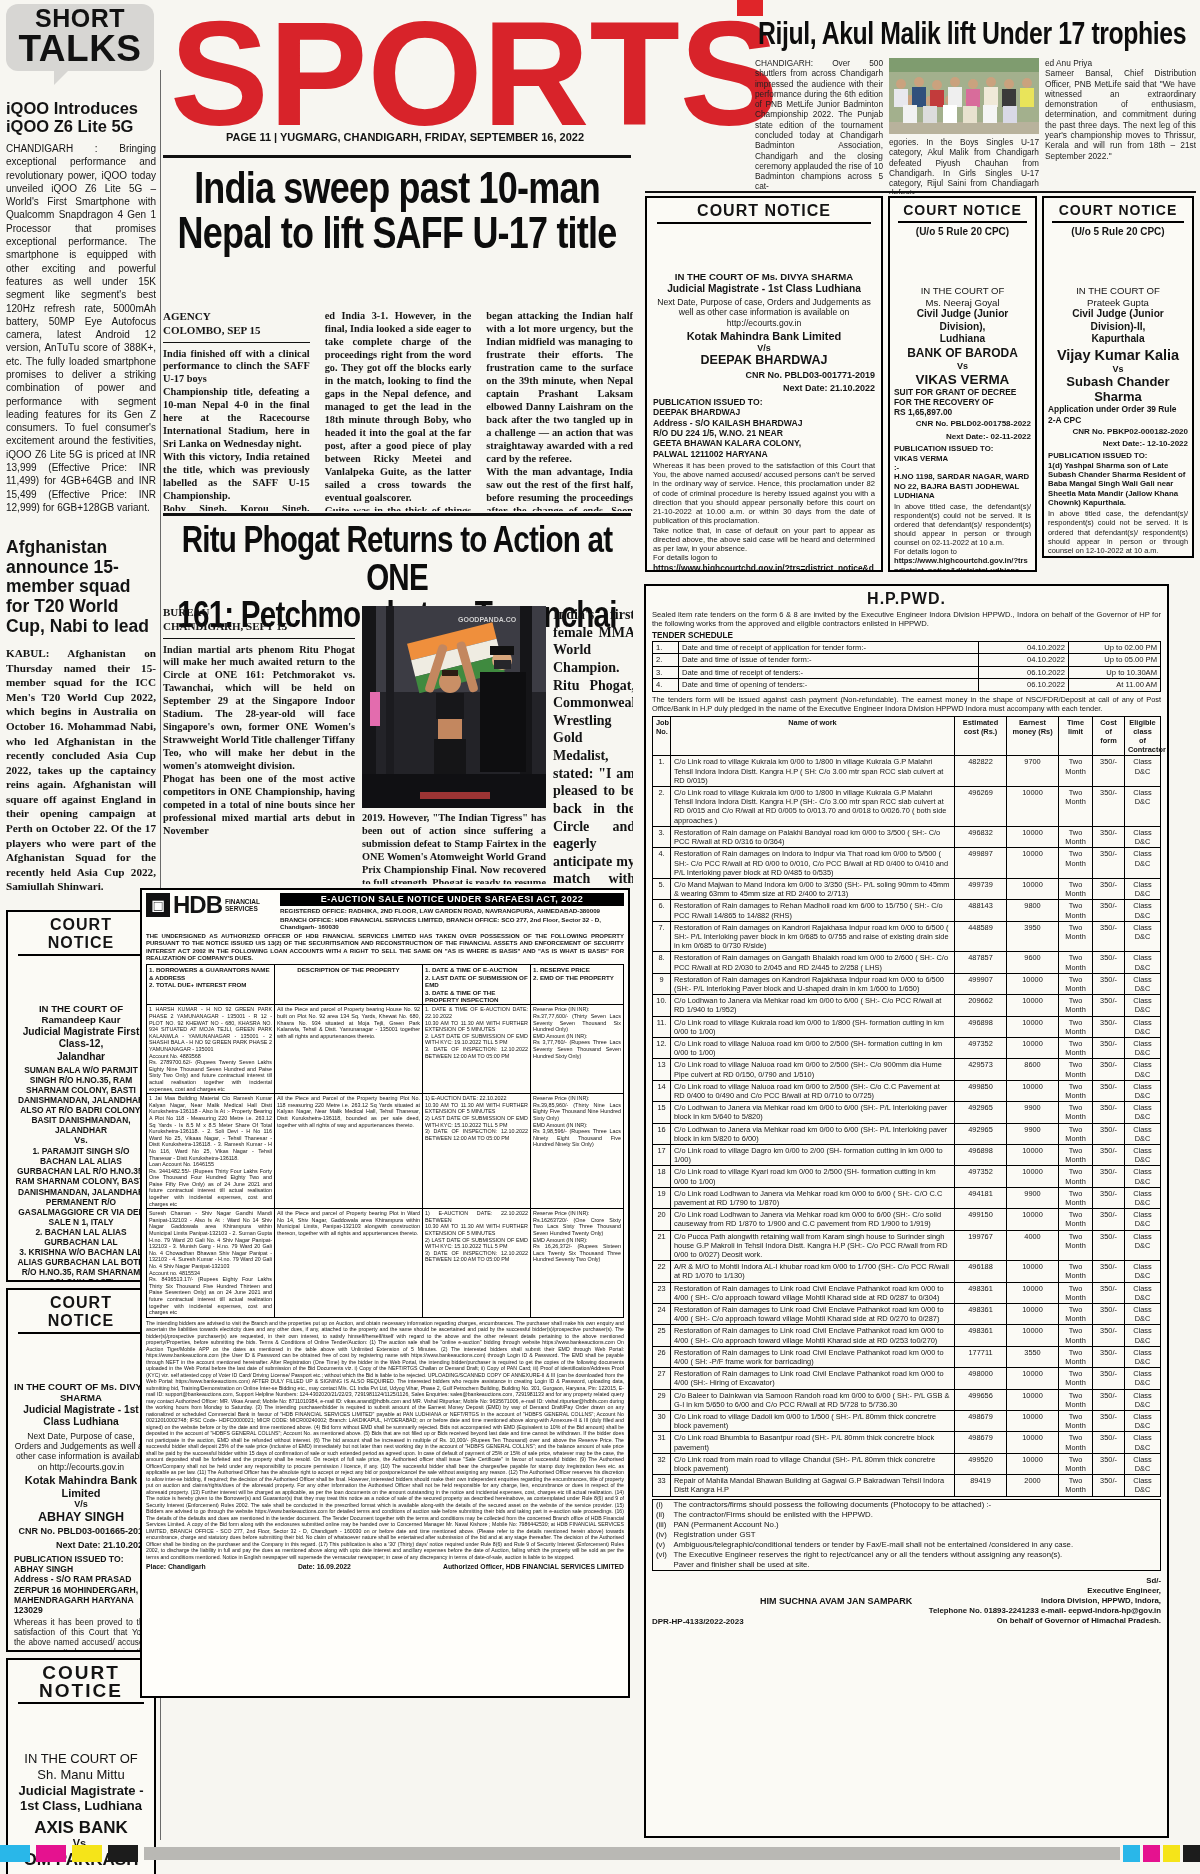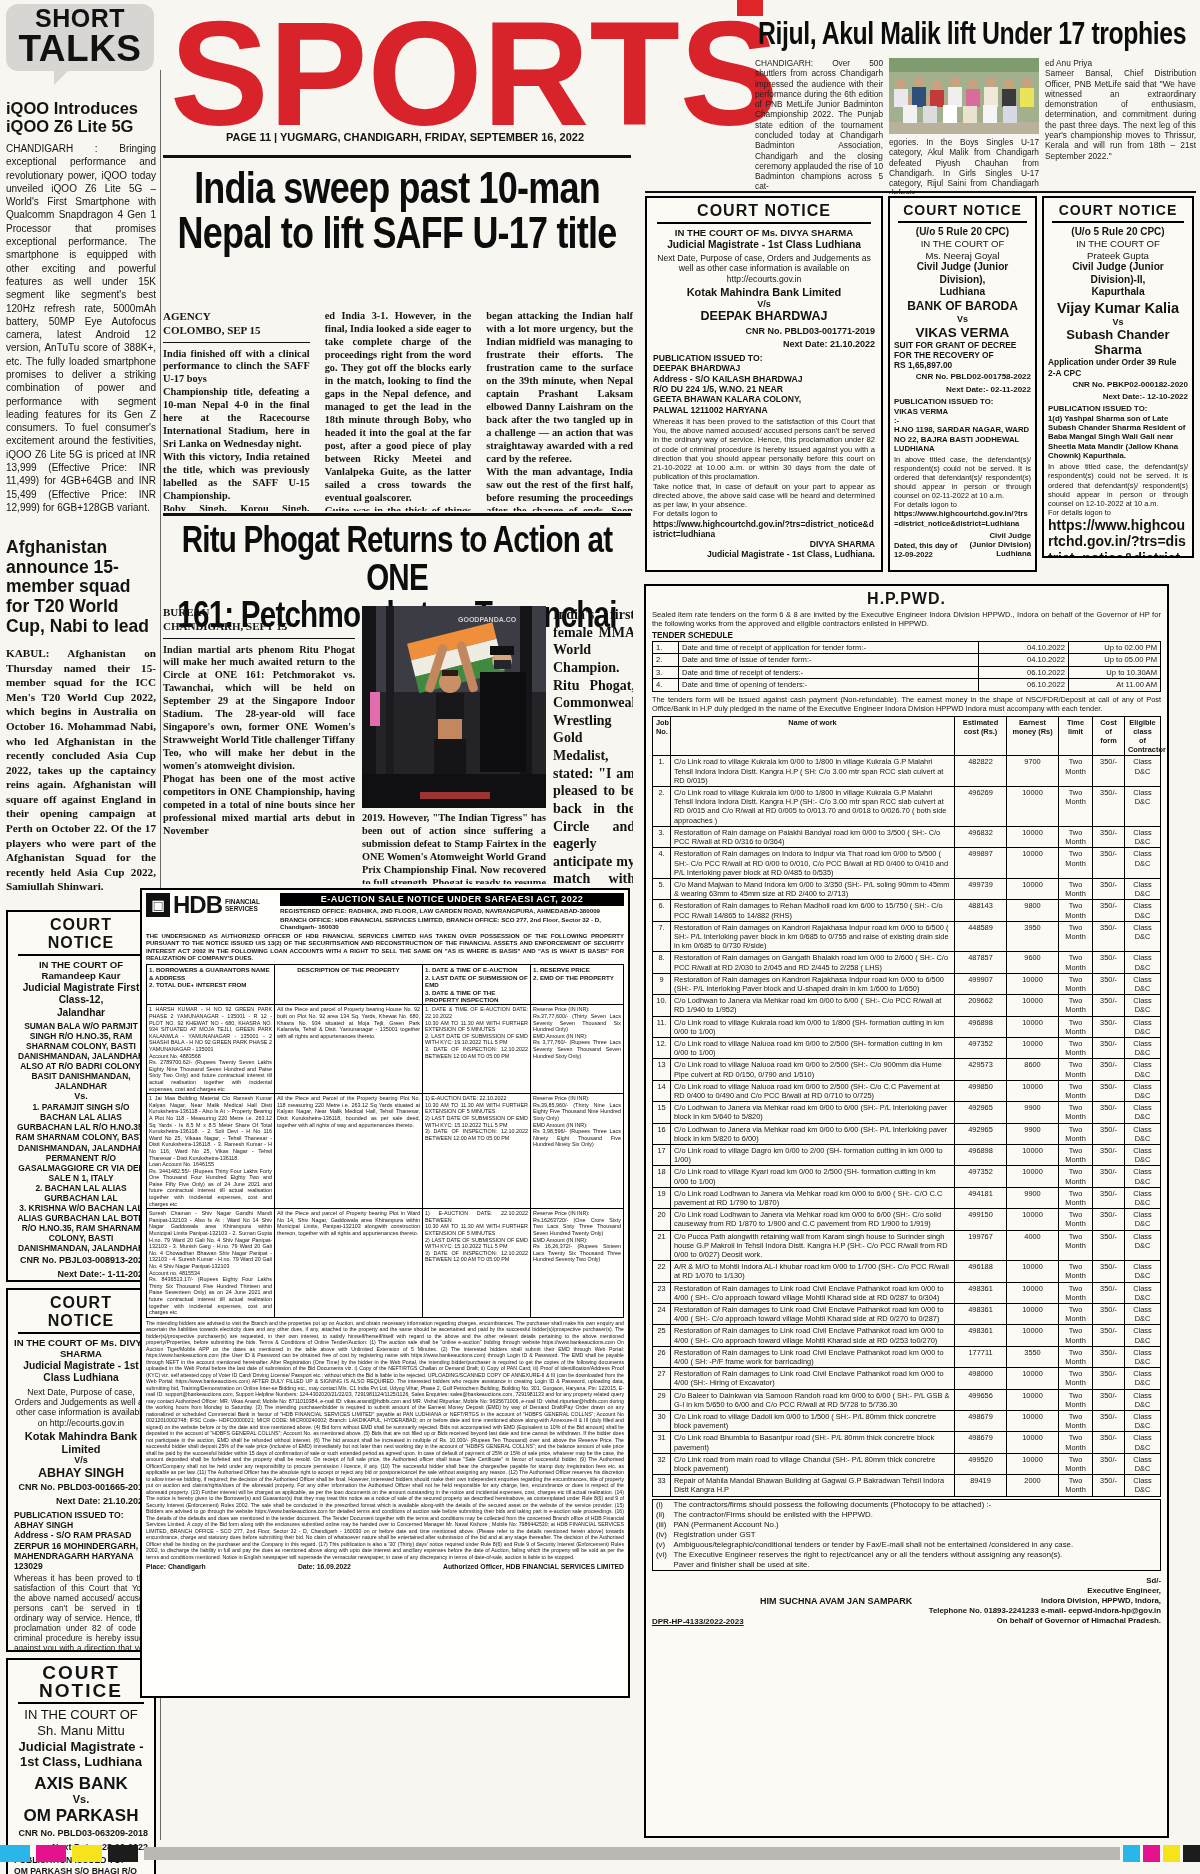--- a/index.html
+++ b/index.html
@@ -15,21 +15,21 @@
   .bubble-tail{width:0;height:0;border-left:14px solid #d7d6d3;border-bottom:14px solid transparent;margin-left:48px;}
   .st-head{font:700 16.5px/1.12 "Liberation Sans",sans-serif;margin:14px 0 6px;}
   .st-body-sans{font:400 10px/1.33 "Liberation Sans",sans-serif;text-align:justify;}
   .st-body-serif{font:700 11.2px/1.3 "Liberation Serif",serif;text-align:justify;}
   .vrule{position:absolute;width:1px;background:#6a6a6a;}
   
   .cn-box{border:2px solid #000;background:#fbfaf5;padding:4px 6px;overflow:hidden;box-sizing:border-box;}
   .cn-title{font:800 16px/18px "Liberation Sans",sans-serif;text-align:center;letter-spacing:1px;
             border-bottom:2.5px solid #000;padding-bottom:2px;margin:0 4px 3px;}
   .cn-rule{font:700 10px/12px "Liberation Sans",sans-serif;text-align:center;}
-  .cn-court{font:700 9.6px/1.22 "Liberation Sans",sans-serif;text-align:center;}
+  .cn-court{font:700 9.6px/1.22 "Liberation Sans",sans-serif;text-align:center;margin-top:47px;}
   .cn-judge{font:700 10.2px/1.2 "Liberation Sans",sans-serif;text-align:center;margin-bottom:2px;}
   .cn-info{font:400 8.6px/1.2 "Liberation Sans",sans-serif;text-align:center;}
   .cn-party{font:800 12.5px/1.15 "Liberation Sans",sans-serif;text-align:center;}
   .cn-party-sm{font:800 11px/1.15 "Liberation Sans",sans-serif;text-align:center;}
   .cn-vs{font:700 9px/1.2 "Liberation Sans",sans-serif;text-align:center;}
   .cn-caps{font:700 8.4px/1.2 "Liberation Sans",sans-serif;text-align:center;}
   .cn-cnr{font:700 9px/1.3 "Liberation Sans",sans-serif;text-align:right;margin:2px 0;}
   .cn-pub{font:700 8.6px/1.2 "Liberation Sans",sans-serif;text-align:left;margin:2px 0;}
   .cn-suit{font:700 8.4px/1.2 "Liberation Sans",sans-serif;text-align:left;}
   .cn-body{font:400 8.2px/1.22 "Liberation Sans",sans-serif;text-align:justify;}
@@ -70,21 +70,21 @@
       padding:1px 3px;vertical-align:top;white-space:pre-line;}
   #hp-schedule td{font-size:7.6px;line-height:9.5px;}
   #hp-schedule td:nth-child(3),#hp-schedule td:nth-child(4){text-align:right;margin-left:32px;}
   .hp-note{font:400 7.4px/1.25 "Liberation Sans",sans-serif;text-align:justify;margin:3px 0;}
   #hp-jobs th{font-size:7.4px;line-height:9px;font-weight:700;text-align:center;}
   #hp-jobs td{font-size:7.4px;line-height:9.2px;text-align:center;}
   #hp-jobs td:nth-child(2){text-align:left;}
   #hp-cond td{border:none;font-size:7.8px;line-height:10px;padding:0 3px;}
   #hp-cond{margin-top:2px;border:1px solid #000;}
   .hp-footer{display:flex;justify-content:space-between;align-items:flex-end;margin-top:5px;}
-  .hp-code{font:700 8px "Liberation Sans",sans-serif;text-decoration:underline;}
+  .hp-code{font:700 8px "Liberation Sans",sans-serif;}
   .hp-center{font:700 9px "Liberation Sans",sans-serif;align-self:center;}
   .hp-sign{font:700 7.8px/1.3 "Liberation Sans",sans-serif;text-align:right;}
   
   #hdb{position:absolute;left:140px;top:888px;width:490px;height:810px;border:2.5px solid #000;
        background:#fffefa;padding:3px 4px;box-sizing:border-box;overflow:hidden;}
   .hdb-head{display:flex;gap:6px;align-items:flex-start;}
   .hdb-logo{display:flex;align-items:center;gap:3px;min-width:128px;}
   .hdb-logo-box{width:24px;height:24px;background:#111;color:#fff;font:700 14px/24px "Liberation Sans",sans-serif;text-align:center;}
   .hdb-logo-txt{font:900 24px/24px "Liberation Sans",sans-serif;letter-spacing:-1px;}
   .hdb-logo-sub{font:800 6.5px/7px "Liberation Sans",sans-serif;}

